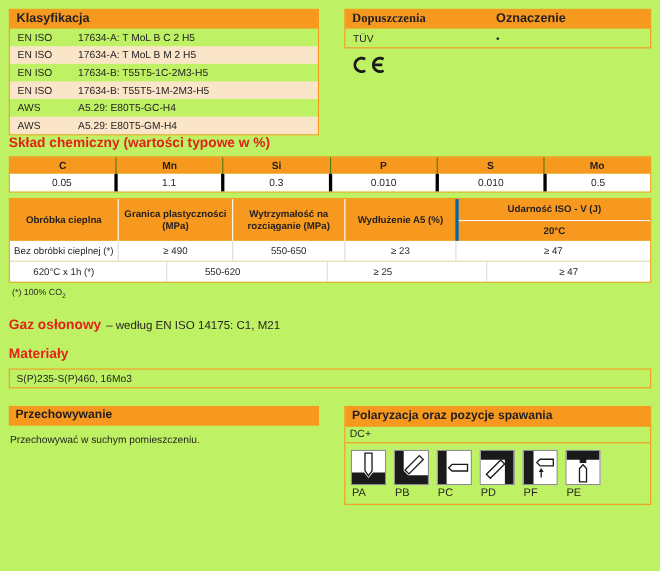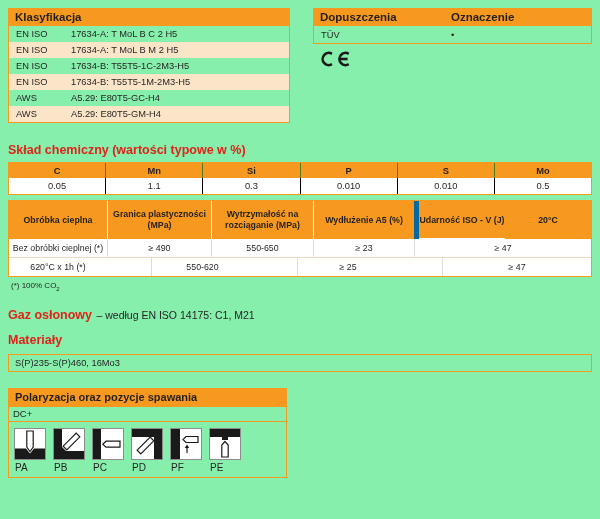--- a/index.html
+++ b/index.html
@@ -1,62 +1,62 @@
 <!DOCTYPE html>
 <html><head>
 <meta charset="utf-8">
 <style>
   html,body{margin:0;padding:0;background:#fff;}
   .page{
     width:600px;height:519px;box-sizing:border-box;padding:8px;
     font-family:"Liberation Sans",sans-serif;color:#231f20;position:relative;
-    background:#86efac;overflow:hidden;
+    background:#bef264;overflow:hidden;
   }
   .sec-h{color:#E2231A;font-weight:bold;font-size:12.5px;line-height:15px;}
   .obox{border:1px solid #F6991E;box-sizing:border-box;}
 
   
   .top{display:flex;justify-content:space-between;align-items:flex-start;}
   .left-col{width:282px;}
   .right-col{width:279px;}
 
   .tbl-title{background:#F6991E;font-weight:bold;font-size:11.5px;line-height:13px;padding:2px 6px;}
   .k-row{display:flex;height:16px;align-items:center;font-size:9.3px;}
   .k-row.alt{background:#FBE5C8;}
   .k-std{width:46px;margin-left:7px;}
   .k-des{margin-left:9px;white-space:nowrap;}
 
   .d-head{display:flex;background:#F6991E;font-weight:bold;font-size:11.5px;line-height:13px;padding:2px 0;}
-  .d-h1{flex:1;padding-left:6px;}
+  .d-h1{flex:1;padding-left:6px;font-family:Liberation Serif, serif;}
   .d-h2{width:140px;}
   .d-row{display:flex;height:17px;align-items:center;font-size:9.3px;justify-content:flex-end;}
   .d-c1{flex:1;padding-left:7px;}
   .d-c2{width:140px;padding-left:9px;}
   .ce-wrap{margin:7px 0 0 6px;height:16px;}
 
   
   .chem-tbl{margin-top:4px;}
   .chem-head{display:flex;background:#F6991E;}
   .chem-head>div{flex:1;text-align:center;font-weight:bold;font-size:9.3px;padding:2.5px 0;border-left:1px solid #4d7c0f;box-sizing:border-box;}
   .chem-head>div:first-child{border-left:none;}
   .chem-vals{display:flex;background:#fff;}
-  .chem-vals>div{flex:1;text-align:center;font-size:9.3px;padding:3px 0;border-left:1px solid #000000;box-sizing:border-box;}
+  .chem-vals>div{flex:1;text-align:center;font-size:9.3px;padding:3px 0;border-left:3px solid #000000;box-sizing:border-box;}
   .chem-vals>div:first-child{border-left:none;}
 
   
   .mech-tbl{margin-top:5px;}
   .mech-head{display:flex;background:#F6991E;height:38px;}
   .mh{display:flex;align-items:center;justify-content:center;text-align:center;
       font-weight:bold;font-size:8.8px;line-height:1.2;border-left:1px solid #fff;
       padding:0 2px;box-sizing:border-box;}
   .mh.c1{width:98px;border-left:none;}
   .mh.c2{width:104px;}
   .mh.c3{width:102px;}
   .mh.c4{width:101px;}
-  .mh5{flex:1;display:flex;flex-direction:row;border-left:5px solid #0369a1;box-sizing:border-box;justify-content:space-between;}
+  .mh5{flex:1;display:flex;flex-direction:column;border-left:3px solid #0369a1;box-sizing:border-box;justify-content:space-between;}
   .mh5>div{flex:1;display:flex;align-items:center;justify-content:center;font-weight:bold;font-size:8.8px;}
   .mh5>div:first-child{border-bottom:1px solid #fff;}
   .mech-row{display:flex;height:18px;background:#fff;}
   .mech-row + .mech-row{border-top:1px solid #EDD9BB;gap:44px;}
   .mc{display:flex;align-items:center;justify-content:center;font-size:8.8px;
       border-left:1px solid #DCDCDC;box-sizing:border-box;overflow:hidden;white-space:nowrap;}
   .mc.c1{width:98px;border-left:none;}
   .mc.c2{width:104px;}
   .mc.c3{width:102px;}
   .mc.c4{width:101px;}
@@ -133,21 +133,21 @@
       <div class="ce-wrap">
         <svg viewBox="0 0 42 20" width="32" height="16">
           <path d="M17 3.2 A8 8 0 1 0 17 16.8" fill="none" stroke="#1a1a1a" stroke-width="3.4"></path>
           <path d="M39 3.2 A8 8 0 1 0 39 16.8" fill="none" stroke="#1a1a1a" stroke-width="3.4"></path>
           <line x1="26.5" y1="10" x2="37.5" y2="10" stroke="#1a1a1a" stroke-width="3.4"></line>
         </svg>
       </div>
     </div>
   </div>
 
-  <div class="sec-h" style="margin-top:20px;">Skład chemiczny (wartości typowe w %)</div>
+  <div class="sec-h" style="">Skład chemiczny (wartości typowe w %)</div>
   <div class="chem-tbl obox">
     <div class="chem-head">
       <div>C</div>
       <div>Mn</div>
       <div>Si</div>
       <div>P</div>
       <div>S</div>
       <div>Mo</div>
     </div>
     <div class="chem-vals">
@@ -192,20 +192,24 @@
     <span class="gas-text">– według EN ISO 14175: C1, M21</span>
   </div>
 
   <div class="sec-h mat-h">Materiały</div>
   <div class="mat-box obox">
     <span>S(P)235-S(P)460, 16Mo3</span>
   </div>
 
   <div class="bottom">
 
+    <div class="storage">
+      <div class="bar">Przechowywanie</div>
+      <div class="storage-text">Przechowywać w suchym pomieszczeniu.</div>
+    </div>
 
     <div class="pol-box obox">
       <div class="bar">Polaryzacja oraz pozycje spawania</div>
       <div class="pol-current">DC+</div>
       <div class="pos-row">
 
         <div class="pos">
           <div class="pos-frame">
             <svg viewBox="0 0 30 30" width="30" height="30">
               <path d="M0 19.5 H11 L15 24.5 L19 19.5 H30 V30 H0 Z" fill="#1a1a1a"></path>

